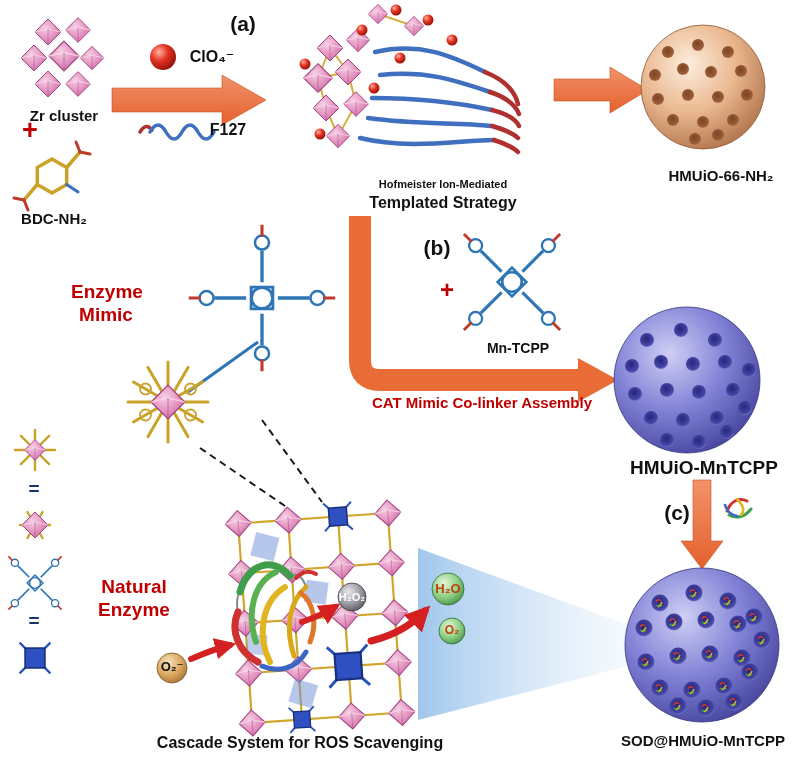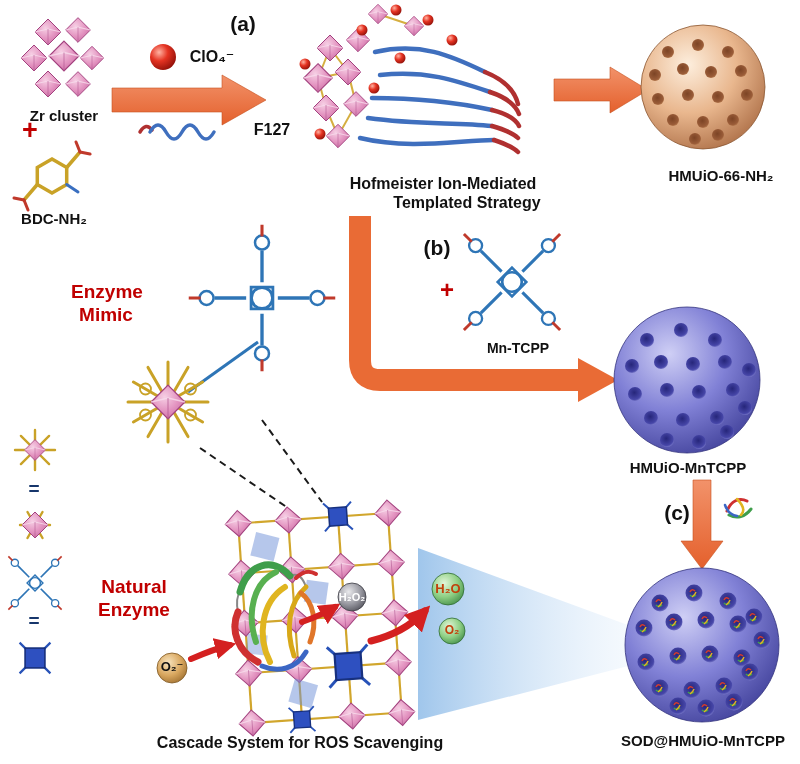--- a/index.html
+++ b/index.html
@@ -429,28 +429,29 @@
         <use href="#sodDim" x="706" y="708"></use>
         <use href="#sodDim" x="734" y="702"></use>
 </g>
 </svg>
 
 <div class="lbl" style="left:64px; top:116px; font-size:15px;">Zr cluster</div>
 <div class="lbl red" style="left:30px; top:131px; font-size:27px;">+</div>
 <div class="lbl" style="left:54px; top:219px; font-size:15px;">BDC-NH₂</div>
 <div class="lbl" style="left:243px; top:24px; font-size:21px;">(a)</div>
 <div class="lbl" style="left:212px; top:57px; font-size:16px;">ClO₄⁻</div>
-<div class="lbl" style="left:228px; top:130px; font-size:16px;margin-left:44px;">F127</div>
-<div class="lbl" style="left:443px; top:184px; font-size:16px;">Hofmeister Ion-Mediated</div>
-<div class="lbl" style="left:443px; top:203px; font-size:16px;margin-left:24px;">Templated Strategy</div>
+<div class="lbl" style="left:228px; top:130px; font-size:16px;">F127</div>
+<div class="lbl" style="left:443px; top:184px; font-size:11px;">Hofmeister Ion-Mediated</div>
+<div class="lbl" style="left:443px; top:203px; font-size:16px;">Templated Strategy</div>
 <div class="lbl" style="left:721px; top:166px; font-size:15px;margin-top:10px;">HMUiO-66-NH₂</div>
 <div class="lbl" style="left:437px; top:248px; font-size:21px;">(b)</div>
 <div class="lbl red" style="left:447px; top:290px; font-size:24px;">+</div>
 <div class="lbl" style="left:518px; top:349px; font-size:14px;">Mn-TCPP</div>
-<div class="lbl" style="left:688px; top:468px; font-size:15px;">HMUiO-MnTCPP</div>
+<div class="lbl red" style="left:482px; top:403px; font-size:15px;">CAT Mimic Co-linker Assembly</div>
+<div class="lbl" style="left:704px; top:468px; font-size:19px;">HMUiO-MnTCPP</div>
 <div class="lbl" style="left:677px; top:513px; font-size:21px;">(c)</div>
 <div class="lbl red" style="left:107px; top:292px; font-size:19px;">Enzyme</div>
 <div class="lbl red" style="left:106px; top:315px; font-size:19px;">Mimic</div>
 <div class="lbl red" style="left:134px; top:587px; font-size:19px;">Natural</div>
 <div class="lbl red" style="left:134px; top:610px; font-size:19px;">Enzyme</div>
 <div class="lbl" style="left:172px; top:667px; font-size:13px;">O₂⁻</div>
 <div class="lbl white" style="left:352px; top:597px; font-size:11px;">H₂O₂</div>
 <div class="lbl dkgreen" style="left:448px; top:589px; font-size:13px;">H₂O</div>
 <div class="lbl dkgreen" style="left:452px; top:631px; font-size:12px;text-align:right;">O₂</div>
 <div class="lbl" style="left:703px; top:741px; font-size:15px;">SOD@HMUiO-MnTCPP</div>

